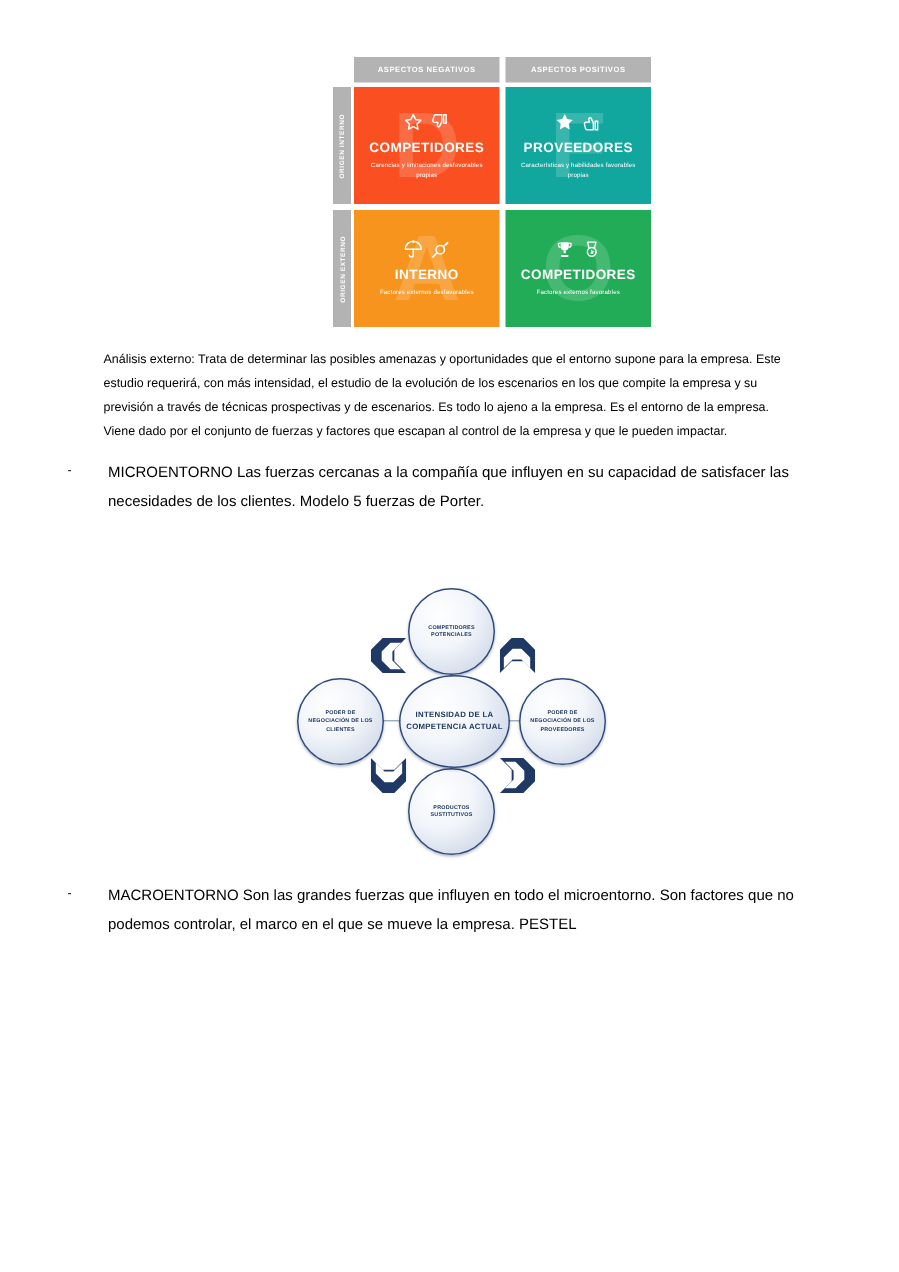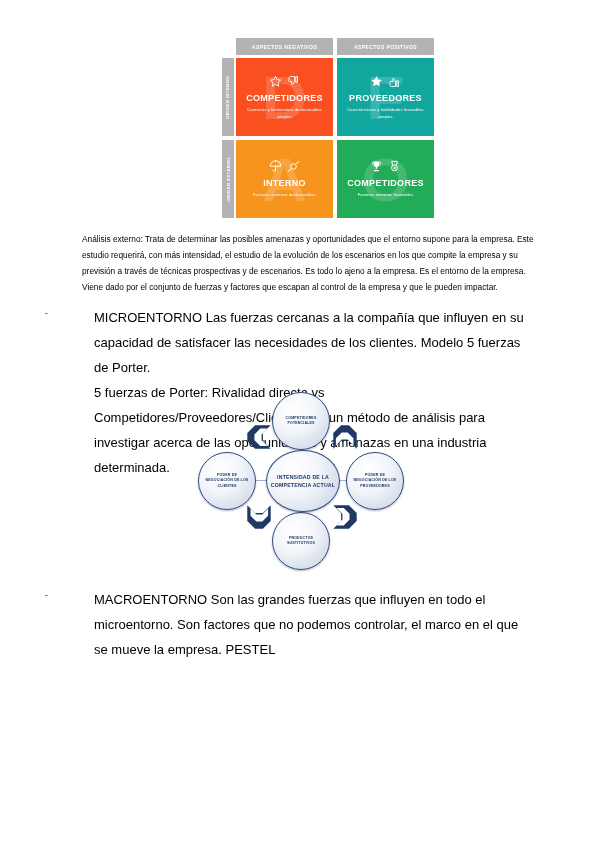--- a/index.html
+++ b/index.html
@@ -124,31 +124,31 @@
   #swot-side-external { top: 102px; height: 78px; }
 
   
   .para {
     position: absolute;
     font-size: 8.3px;
     line-height: 1.92;
     color: #000000;
     text-align: left;
   }
-  #para-externo { left: 82px; top: 232px; width: 461px; }
+  #para-externo { left: 69px; top: 232px; width: 461px; }
   #block-micro { position: absolute; left: 45px; top: 306px; width: 490px; }
   #block-macro { position: absolute; left: 45px; top: 588px; width: 490px; }
   .bullet-row { display: flex; }
   .bullet-dash {
     width: 27px;
     flex: none;
     font-size: 8.3px;
     line-height: 1.92;
   }
-  .bullet-body { flex: 1; font-size: 13px; line-height: 1.92; margin-left: 22px; }
+  .bullet-body { flex: 1; font-size: 10px; line-height: 1.92; }
 
   
   #porter {
     position: absolute;
     left: 198px;
     top: 392px;
     width: 204px;
     height: 176px;
   }
   .pf-circle {
@@ -294,24 +294,20 @@
 
     </div>
   </div>
 
   <div class="para" id="para-externo">Análisis externo: Trata de determinar las posibles amenazas y oportunidades que el entorno supone para la empresa. Este estudio requerirá, con más intensidad, el estudio de la evolución de los escenarios en los que compite la empresa y su previsión a través de técnicas prospectivas y de escenarios. Es todo lo ajeno a la empresa. Es el entorno de la empresa. Viene dado por el conjunto de fuerzas y factores que escapan al control de la empresa y que le pueden impactar.</div>
 
   <div id="block-micro">
     <div class="bullet-row">
       <div class="bullet-dash">-</div>
       <div class="bullet-body">MICROENTORNO Las fuerzas cercanas a la compañía que influyen en su capacidad de satisfacer las necesidades de los clientes. Modelo 5 fuerzas de Porter.</div>
-    </div>
-    <div class="bullet-row">
-      <div class="bullet-dash"></div>
-      <div class="bullet-body">5 fuerzas de Porter: Rivalidad directa vs Competidores/Proveedores/Clientes. Es un método de análisis para investigar acerca de las oportunidades y amenazas en una industria determinada.</div>
     </div>
   </div>
 
   <div id="porter">
     <div class="pf-line v" style="left:102px; top:48px; height:22px;"></div>
     <div class="pf-line v" style="left:102px; top:108px; height:22px;"></div>
     <div class="pf-line h" style="left:50px; top:88px; width:24px;"></div>
     <div class="pf-line h" style="left:134px; top:88px; width:24px;"></div>
 
     <svg class="pf-chev" id="pf-chev-tl" viewBox="0 0 40 40">

